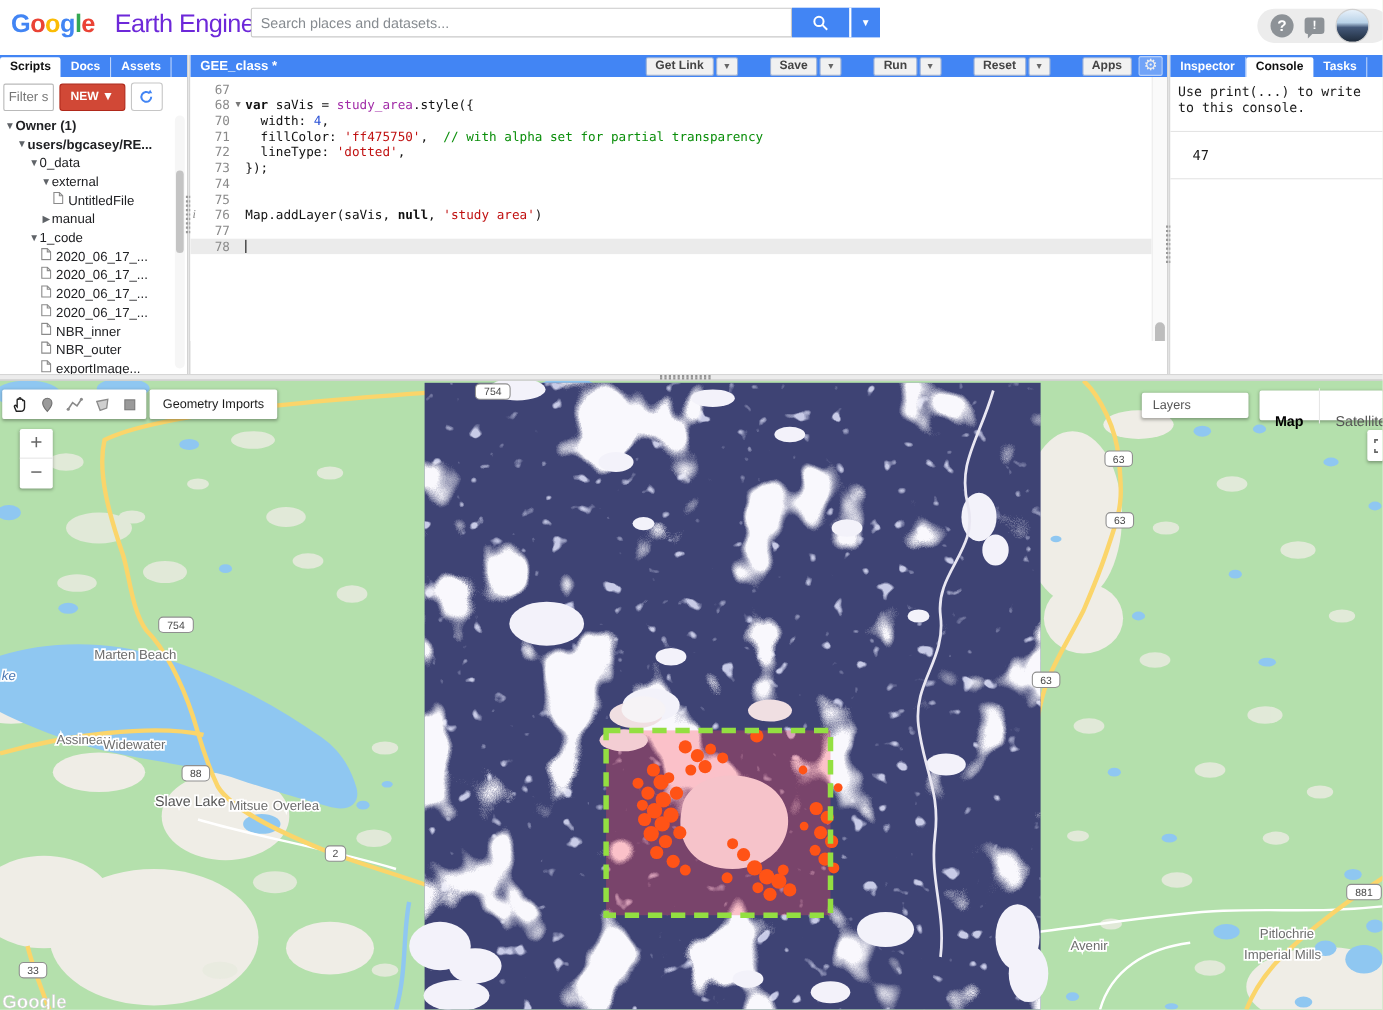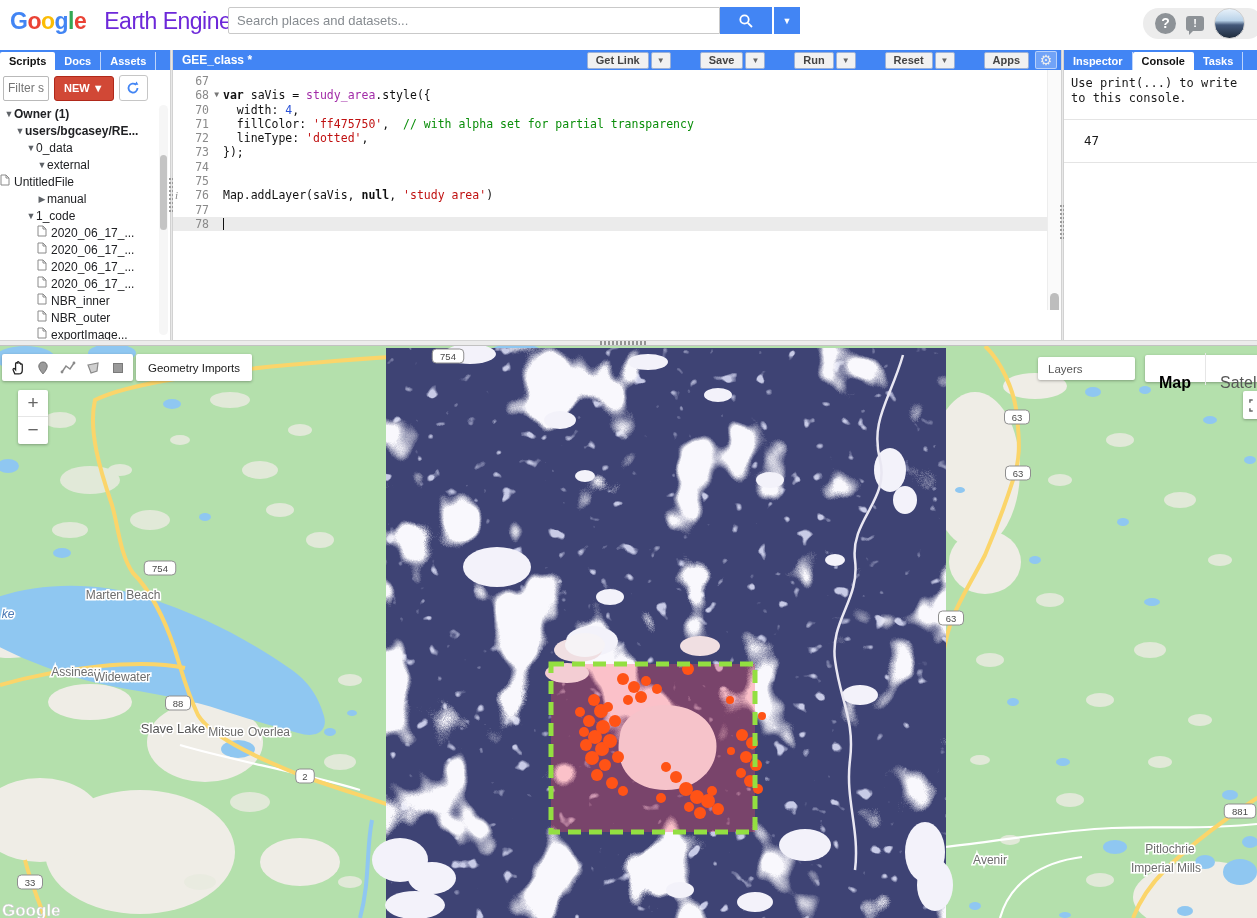--- a/index.html
+++ b/index.html
@@ -84,21 +84,21 @@
   .map svg.base { position:absolute; left:0; top:0; }
   .mcard { position:absolute; background:#fff; border-radius:2px; box-shadow:0 1px 3px rgba(0,0,0,.3); display:flex; align-items:center; }
   .geotools { left:2px; top:8px; height:27px; padding:0 3px; }
   .geotool { width:25px; height:25px; display:flex; align-items:center; justify-content:center; cursor:pointer; }
   .geoimports { left:136px; top:8px; height:27px; padding:0 12px; font-size:11.5px; color:#1a1a1a; cursor:pointer; }
   .zoomctl { left:18px; top:44px; width:30px; height:54px; flex-direction:column; }
   .zbtn { width:30px; height:27px; font-size:19px; color:#666; text-align:center; line-height:26px; cursor:pointer; }
   .zbtn:first-child { border-bottom:1px solid #e6e6e6; }
   .layersbtn { left:1038px; top:11px; width:97px; height:23px; padding-left:10px; font-size:11.5px; color:#565656; cursor:pointer; }
   .mapsat { left:1145px; top:9px; height:27px; }
-  .msbtn { padding:16px 14px; font-size:16px; color:#565656; height:21px; line-height:27px; cursor:pointer; }
+  .msbtn { padding:16px 14px; font-size:13px; color:#565656; height:21px; line-height:27px; cursor:pointer; }
   .msbtn.active { font-weight:bold; color:#000; border-right:1px solid #e6e6e6; }
   .fsbtn { left:1243px; top:45px; width:24px; height:28px; justify-content:center; cursor:pointer; }
 </style>
 </head>
 <body>
 
 <div class="app">
 
   <header class="topbar">
     <div class="logo">
@@ -149,21 +149,21 @@
             <span>users/bgcasey/RE...</span>
           </div>
           <div class="treerow" style="padding-left: 26px;">
             <span class="arrow">▼</span>
             <span>0_data</span>
           </div>
           <div class="treerow" style="padding-left: 37px;">
             <span class="arrow">▼</span>
             <span>external</span>
           </div>
-          <div class="treerow" style="">
+          <div class="treerow" style="padding-left: 48px;">
             <span class="ficon"><svg width="10" height="12" viewBox="0 0 10 12" style="margin-right:2px">
                 <path d="M1 1 h5 l3 3 v7 h-8 z" fill="#fff" stroke="#8a8a8a"></path>
                 <path d="M6 1 v3 h3" fill="none" stroke="#8a8a8a"></path>
               </svg></span>
             <span>UntitledFile</span>
           </div>
           <div class="treerow" style="padding-left: 37px;">
             <span class="arrow">▶</span>
             <span>manual</span>
           </div>

